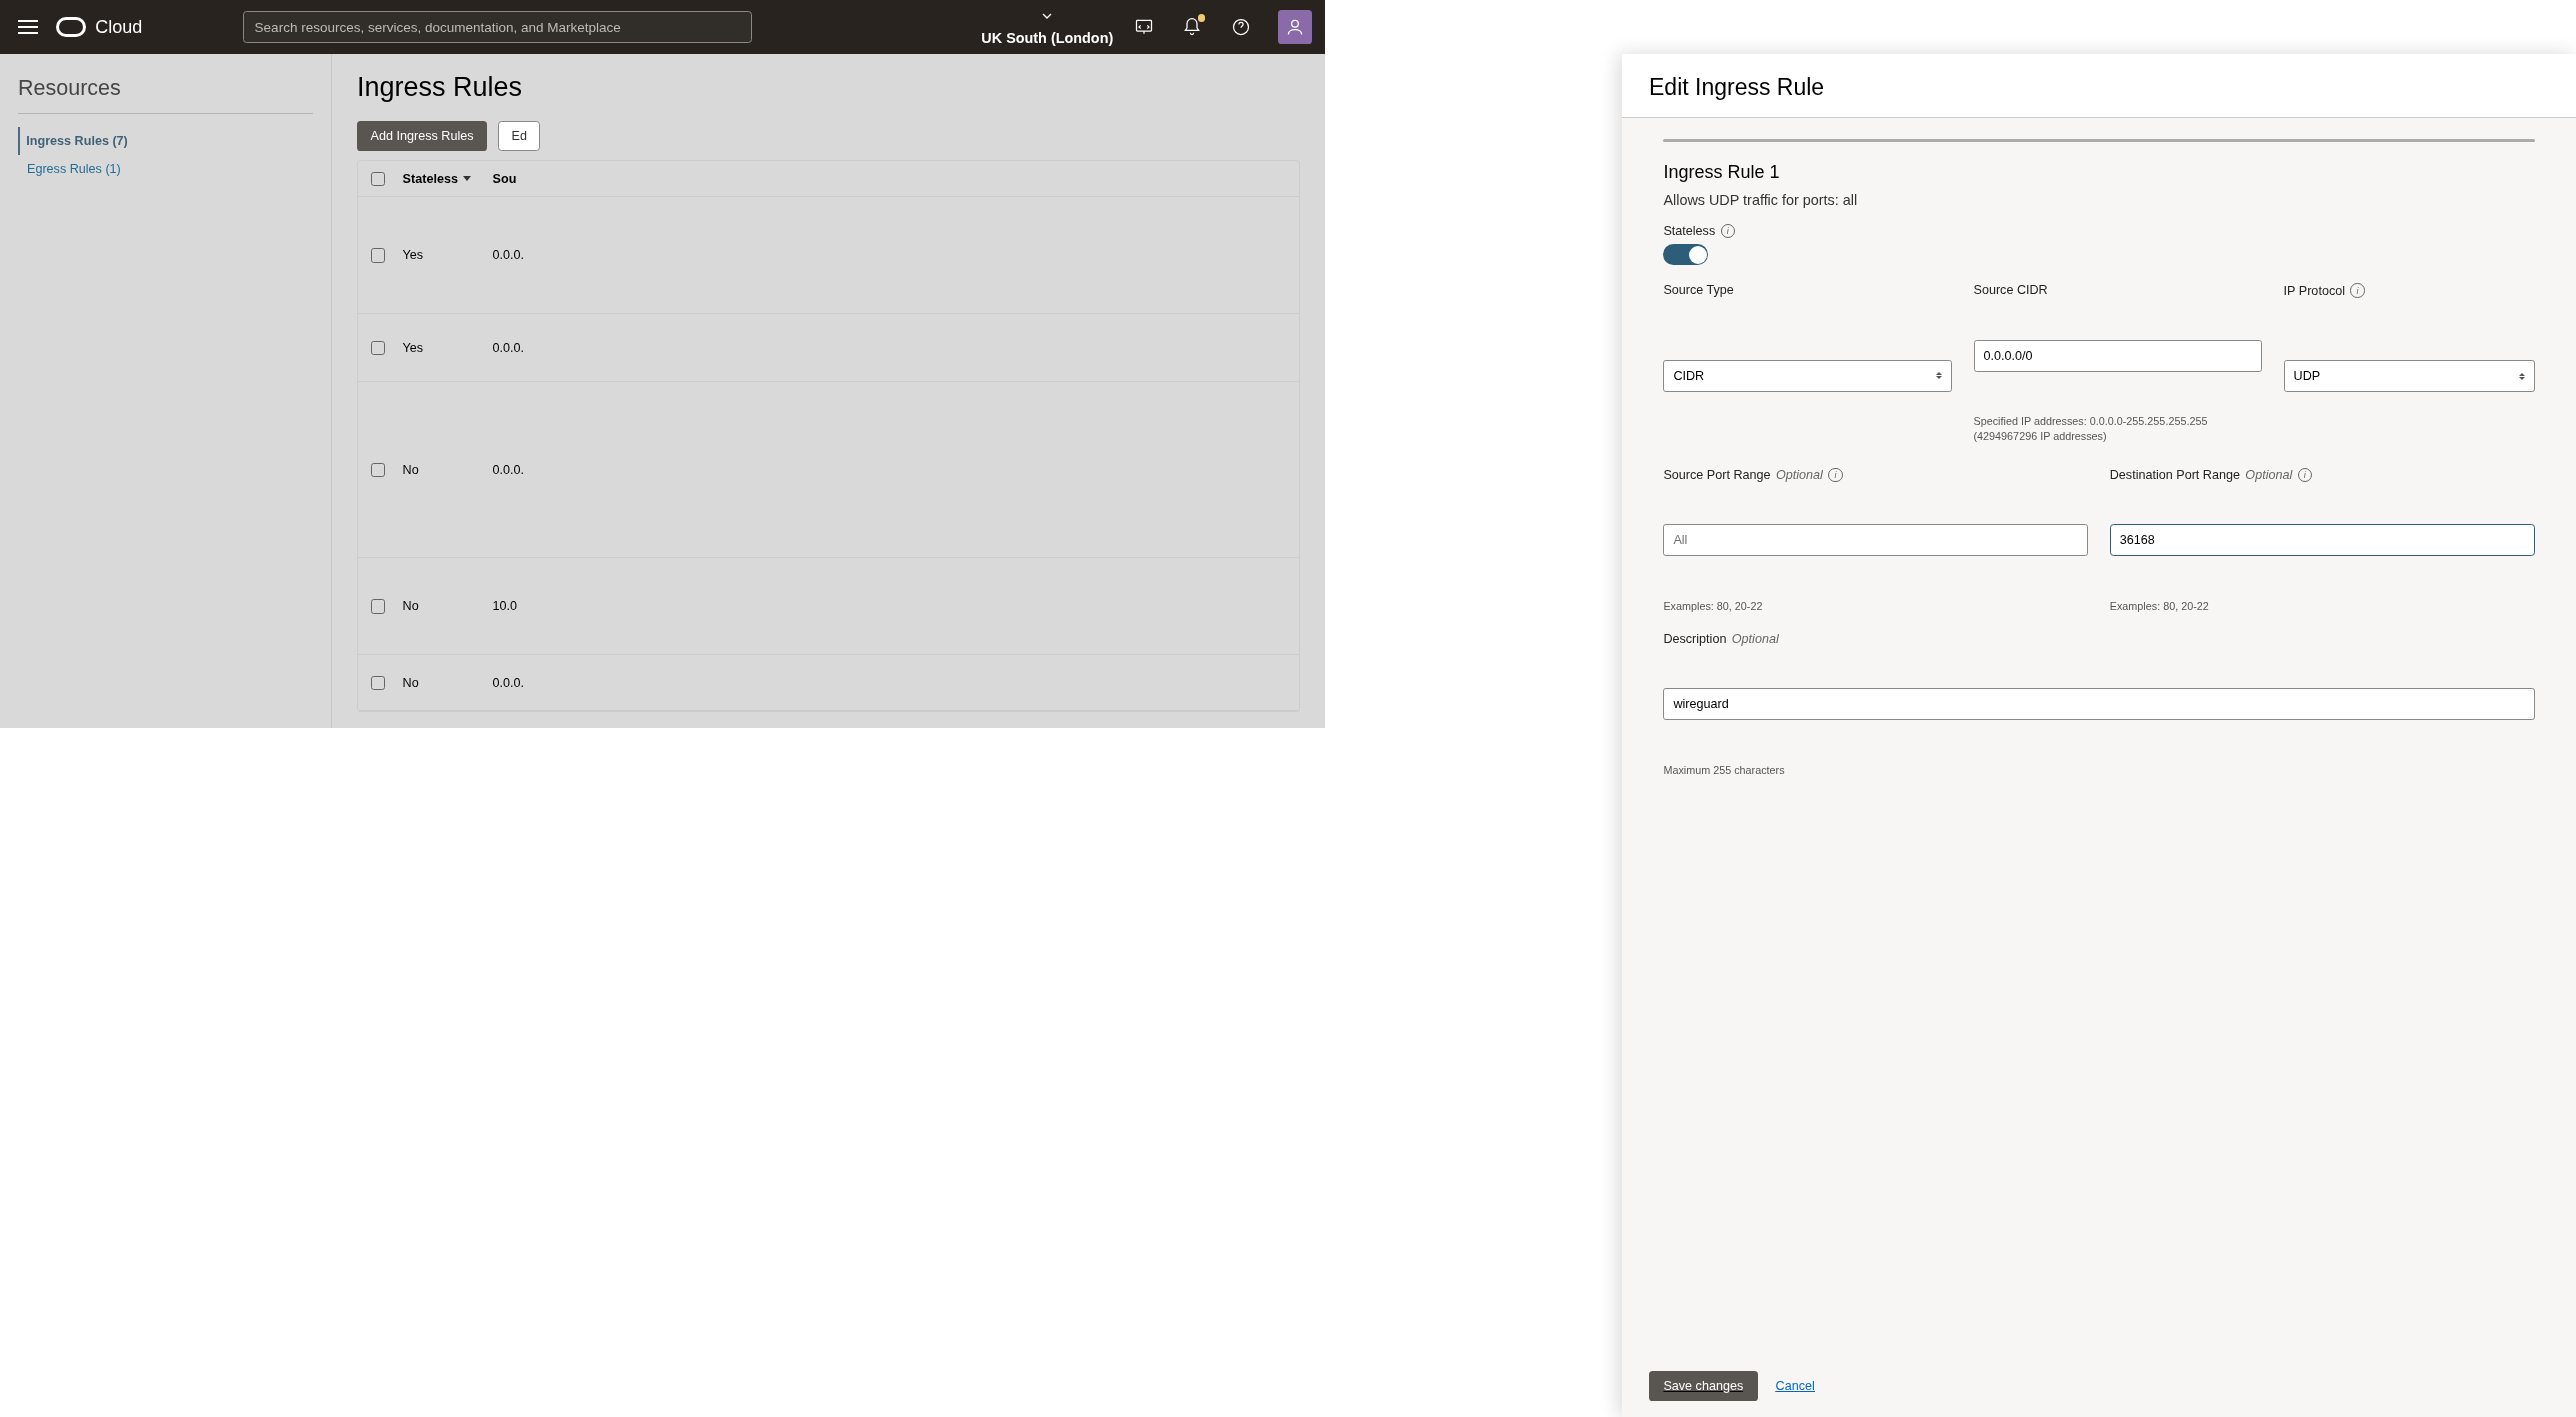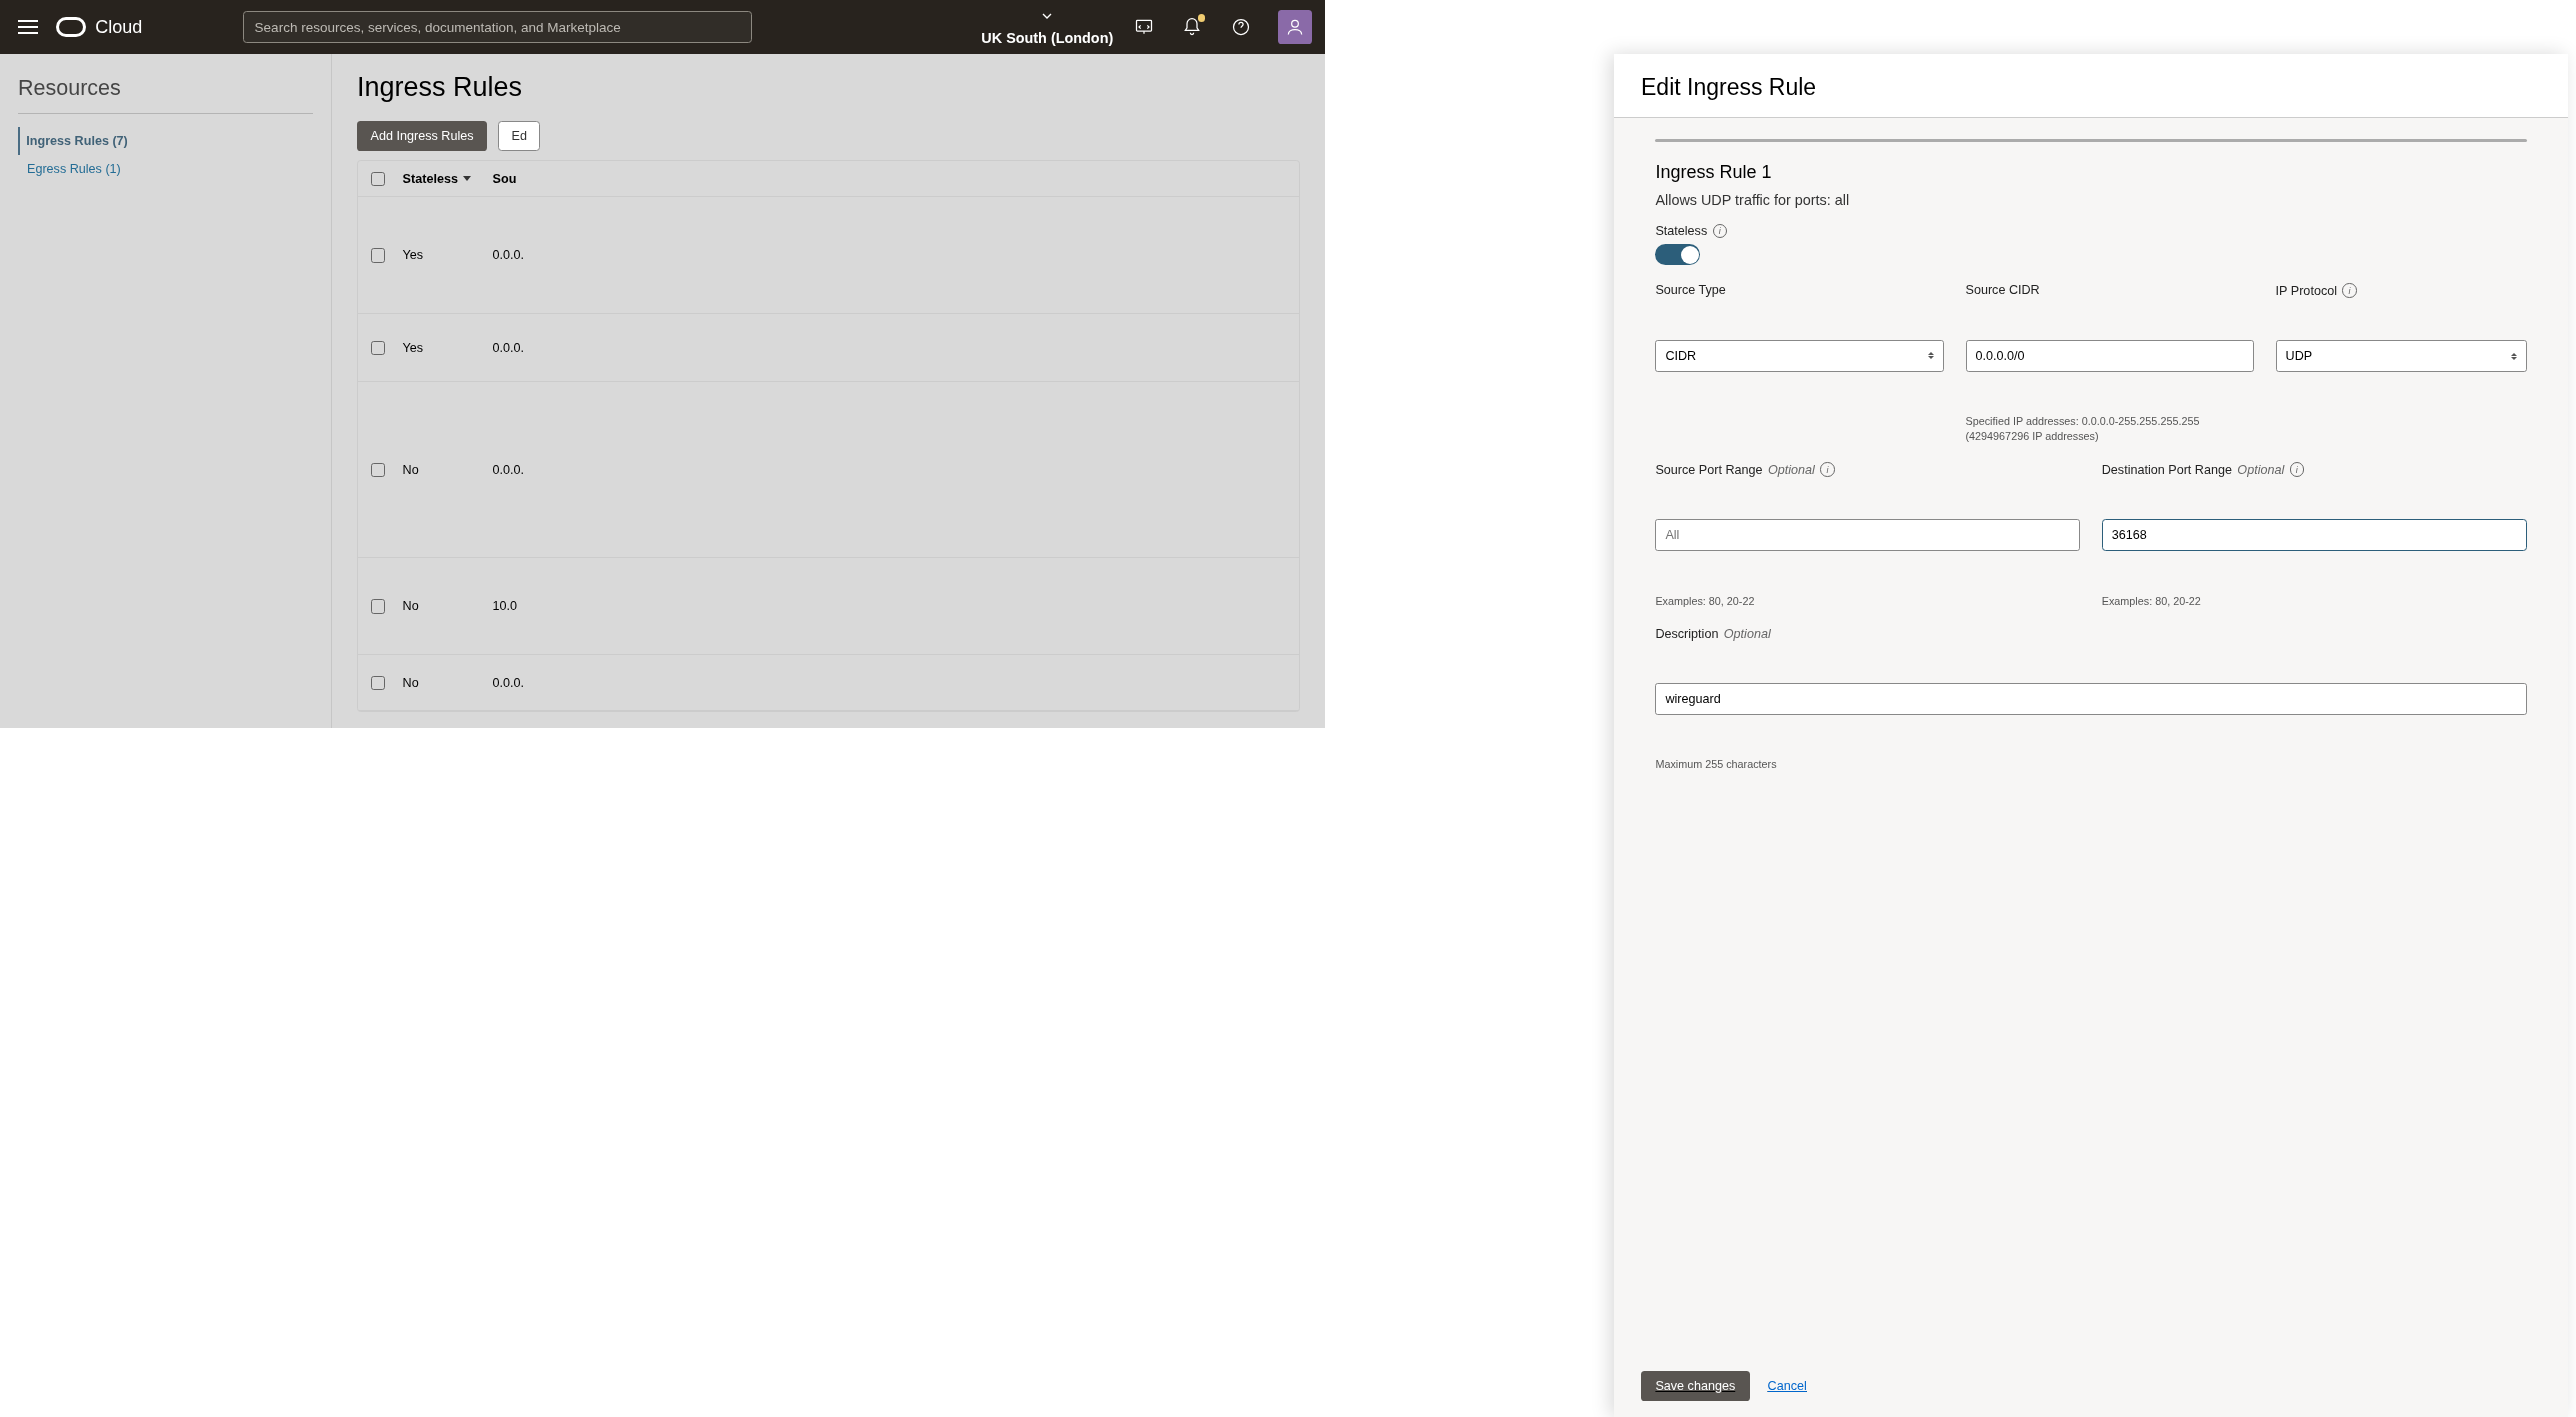--- a/index.html
+++ b/index.html
@@ -47,21 +47,21 @@
 .col-check { width: 32px; }
 .col-stateless { width: 90px; display: flex; align-items: center; gap: 3.6px; }
 .col-source { flex: 1; }
 .checkbox { width: 14.4px; height: 14.4px; border: 1.3px solid #666; border-radius: 2.7px; cursor: pointer; }
 .caret-down { display: inline-block; width: 0; height: 0; border-left: 4.5px solid transparent; border-right: 4.5px solid transparent; border-top: 5.4px solid #333; margin-left: 1.8px; }
 
 
 .backdrop { position: absolute; inset: 0; background: rgba(120,120,120,0.28); }
 
 
-.panel { position: absolute; top: 54px; right: 8px; bottom: 0; width: 954px; background: #fff; display: flex; flex-direction: column; box-shadow: -3.6px 0 18px rgba(0,0,0,0.15); }
+.panel { position: absolute; top: 54px; right: 0; bottom: 0; width: 954px; background: #fff; display: flex; flex-direction: column; box-shadow: -3.6px 0 18px rgba(0,0,0,0.15); }
 .panel-header { padding: 20px 27px 16px; }
 .panel-header h2 { font-size: 23px; font-weight: 400; }
 .panel-divider { height: 0.9px; background: #ccc; margin: 0; }
 .panel-body { flex: 1; overflow: auto; padding: 21.5px 27px; background: #f7f6f5; }
 .panel-body-inner { padding: 0 14.4px; }
 .progress-line { height: 2.7px; background: #ababab; border-radius: 1.8px; margin-bottom: 20px; }
 
 .rule-title { font-size: 18px; font-weight: 400; margin-bottom: 9px; }
 .rule-desc { font-size: 14.4px; color: #333; margin-bottom: 16px; }
 
@@ -70,21 +70,21 @@
 .info-icon { width: 14.4px; height: 14.4px; border: 0.9px solid #666; border-radius: 50%; display: inline-flex; align-items: center; justify-content: center; font-size: 9px; font-style: italic; color: #666; cursor: help; }
 
 .toggle { width: 45px; height: 21.5px; background: #2c5e7a; border-radius: 10.8px; position: relative; cursor: pointer; margin-bottom: 18px; }
 .toggle-knob { width: 18px; height: 18px; background: #fff; border-radius: 50%; position: absolute; top: 1.8px; right: 1.8px; }
 
 .form-row { display: flex; gap: 21.5px; margin-bottom: 5.4px; }
 .form-col { flex: 1; display: flex; flex-direction: column; gap: 37px; }
 .form-col.narrow { flex: 0 0 251px; }
 
 .select-wrap, .text-input { height: 32px; border: 0.9px solid #888; border-radius: 2.7px; background: #fff; padding: 0 9px; font-size: 12.6px; display: flex; align-items: center; position: relative; }
-.select-wrap { justify-content: space-between; cursor: pointer; }
+.select-wrap { justify-content: space-between; cursor: pointer; margin-top: 20px; }
 .select-caret { display: flex; flex-direction: column; gap: 0.9px; }
 .select-caret::before { content: ""; border-left: 3.6px solid transparent; border-right: 3.6px solid transparent; border-bottom: 3.6px solid #555; }
 .select-caret::after { content: ""; border-left: 3.6px solid transparent; border-right: 3.6px solid transparent; border-top: 3.6px solid #555; }
 .text-input input { border: none; outline: none; width: 100%; height: 100%; font-size: 12.6px; background: transparent; }
 .text-input.focused { border: 1.8px solid #2c5e7a; border-radius: 3.6px; }
 
 .helper { font-size: 10.8px; color: #555; margin-top: 5.4px; margin-bottom: 12.6px; line-height: 1.4; }
 
 .add-row-wrap { display: flex; justify-content: flex-end; margin-top: 36px; }
 .add-row-btn { padding: 6.3px 12.6px; border: 0.9px solid #888; border-radius: 3.6px; background: #fff; font-size: 11.7px; cursor: pointer; }

